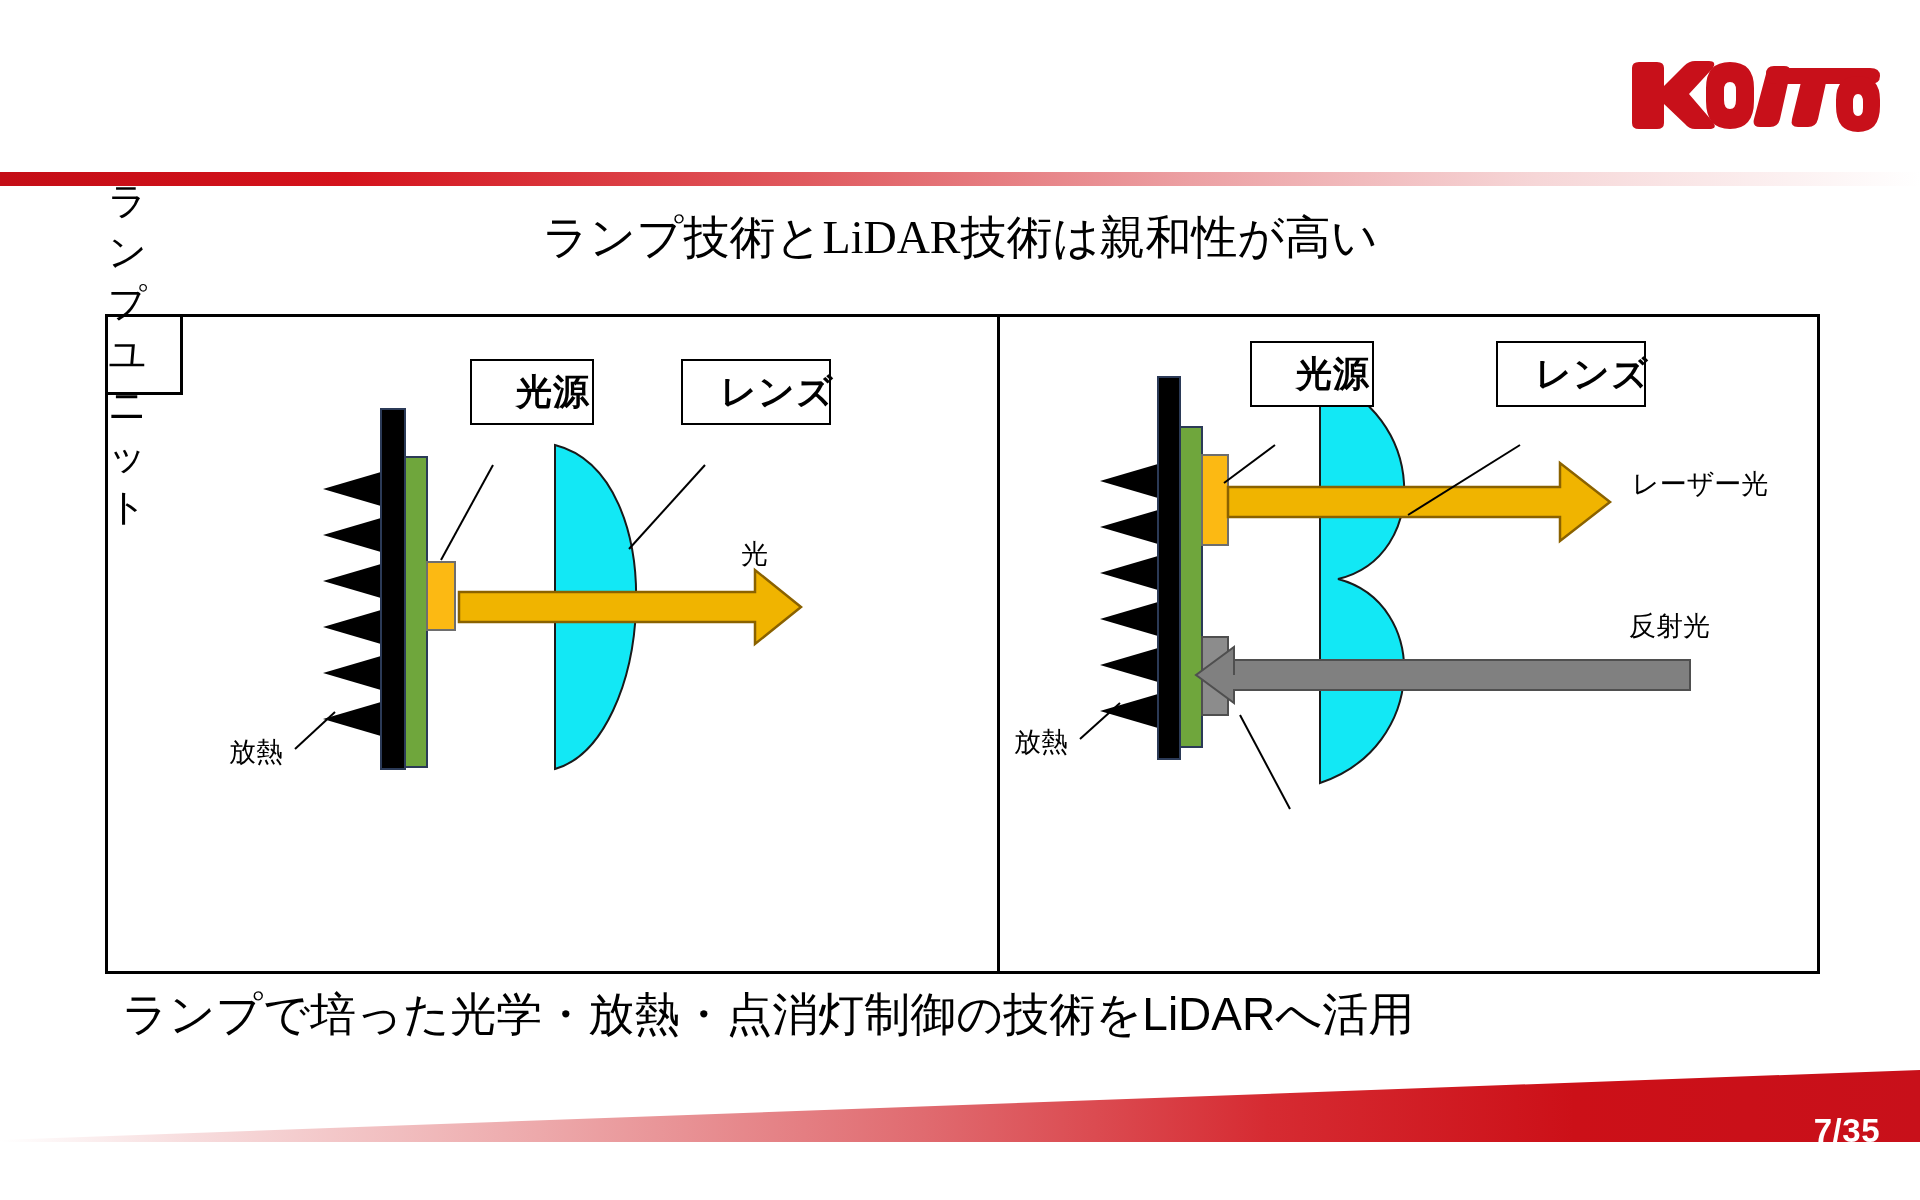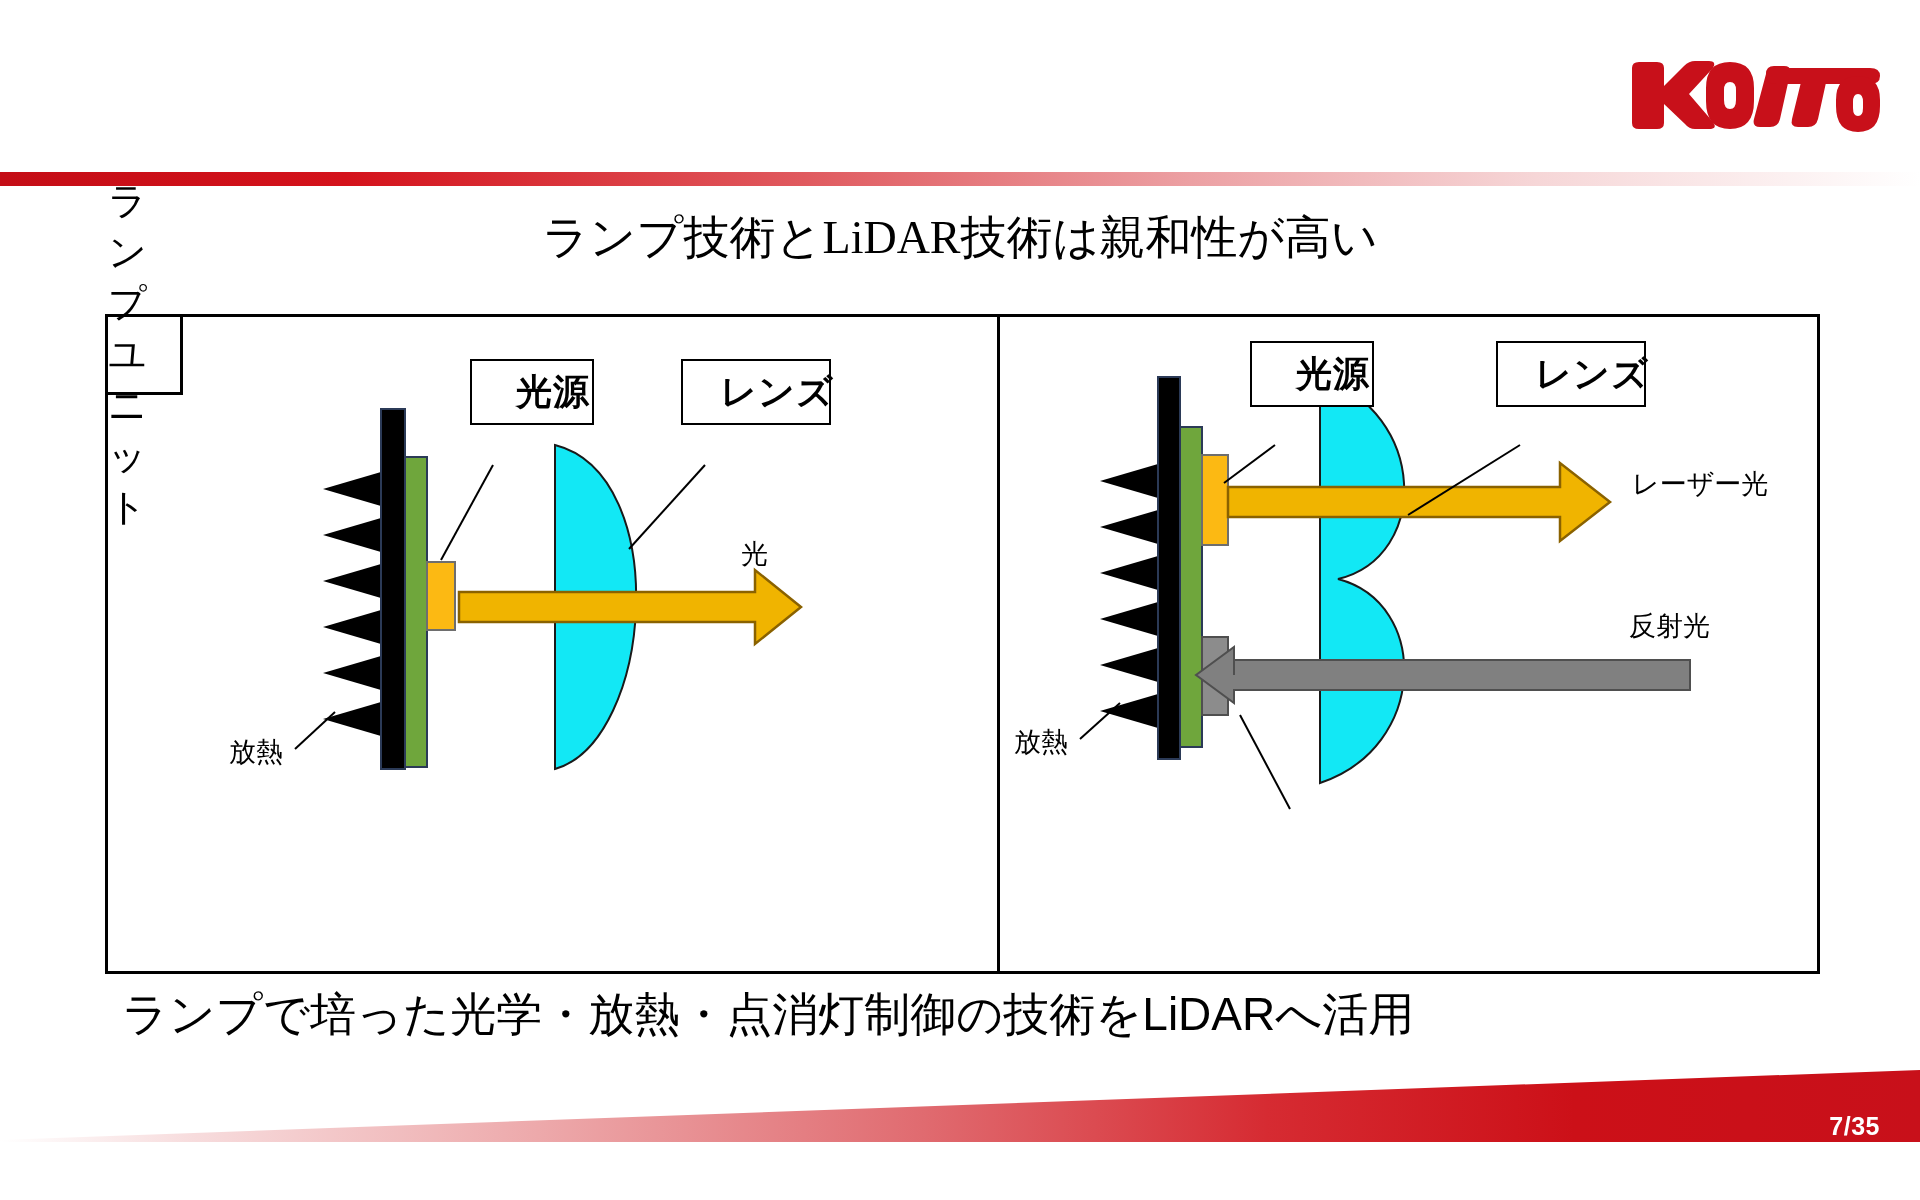--- a/index.html
+++ b/index.html
@@ -166,21 +166,21 @@
   #footer-wedge {
     position: absolute;
     left: 0; top: 0;
     width: 1920px;
     height: 110px;
   }
   #page-number {
     position: absolute;
     right: 40px;
     top: 52px;
-    font-size: 25px;
+    font-size: 33px;
     font-weight: bold;
     color: #ffffff;
     letter-spacing: 0.5px;
   }
 </style>
 </head>
 <body>
 
 <div id="slide-header">
 

